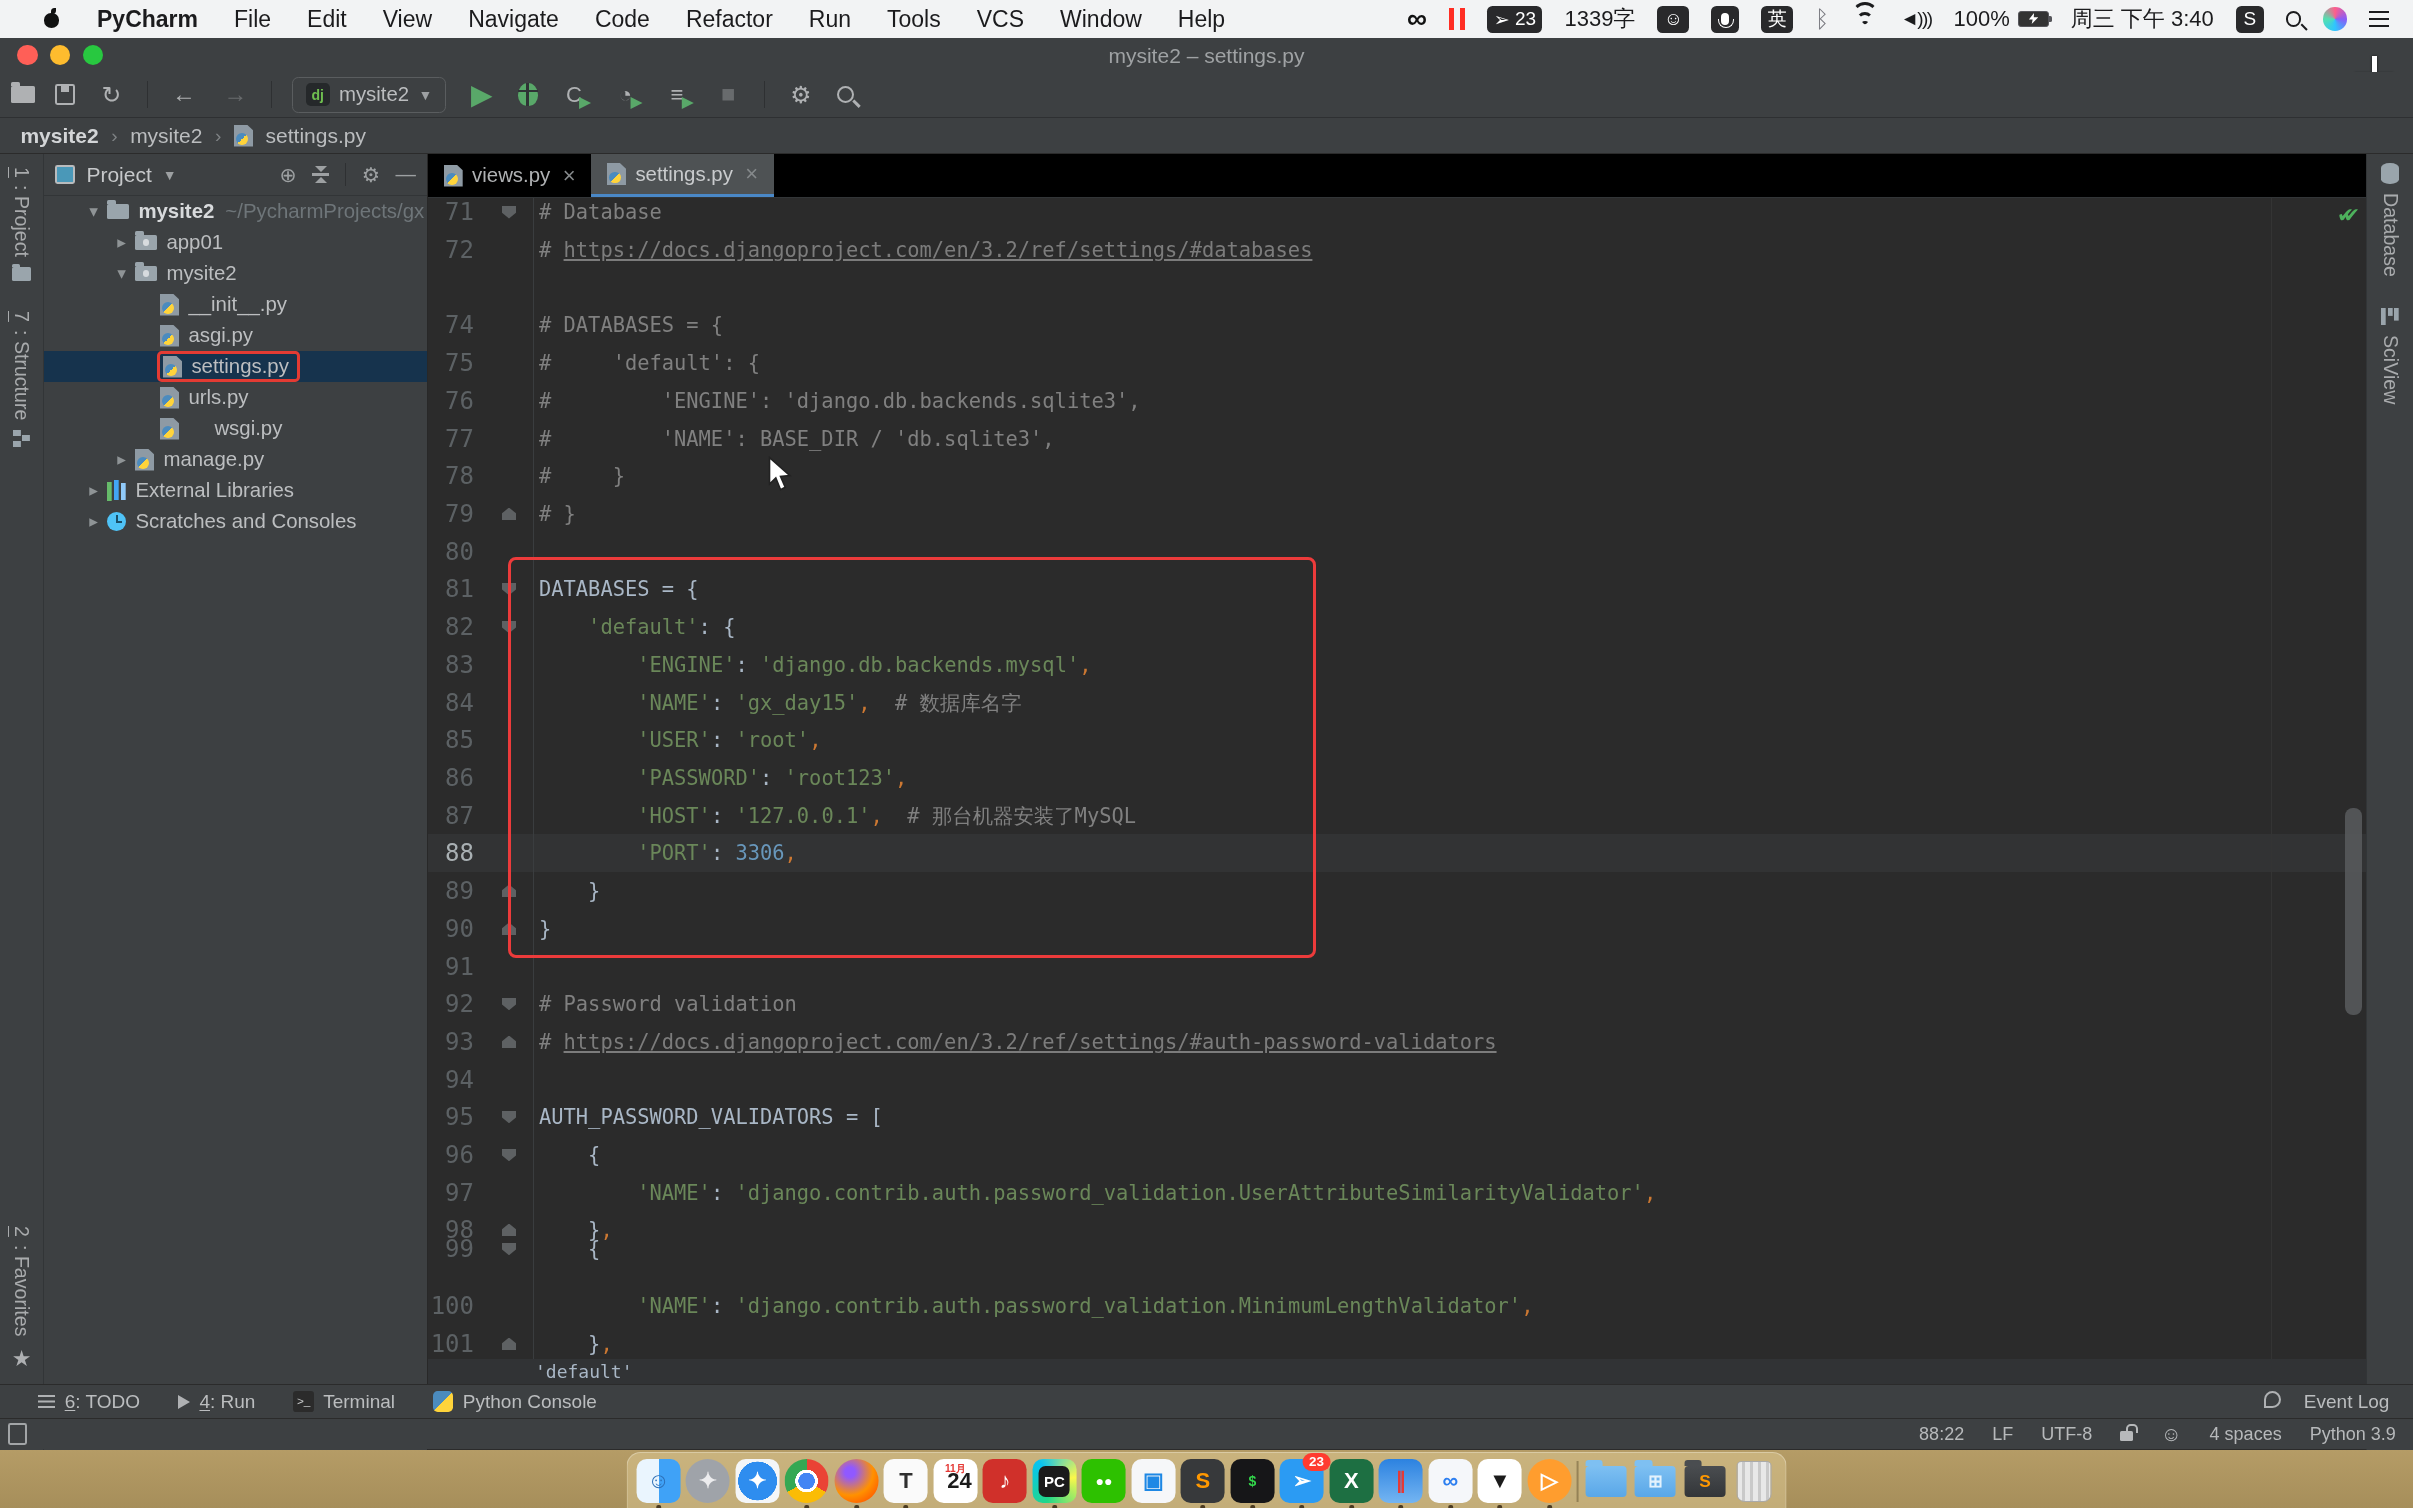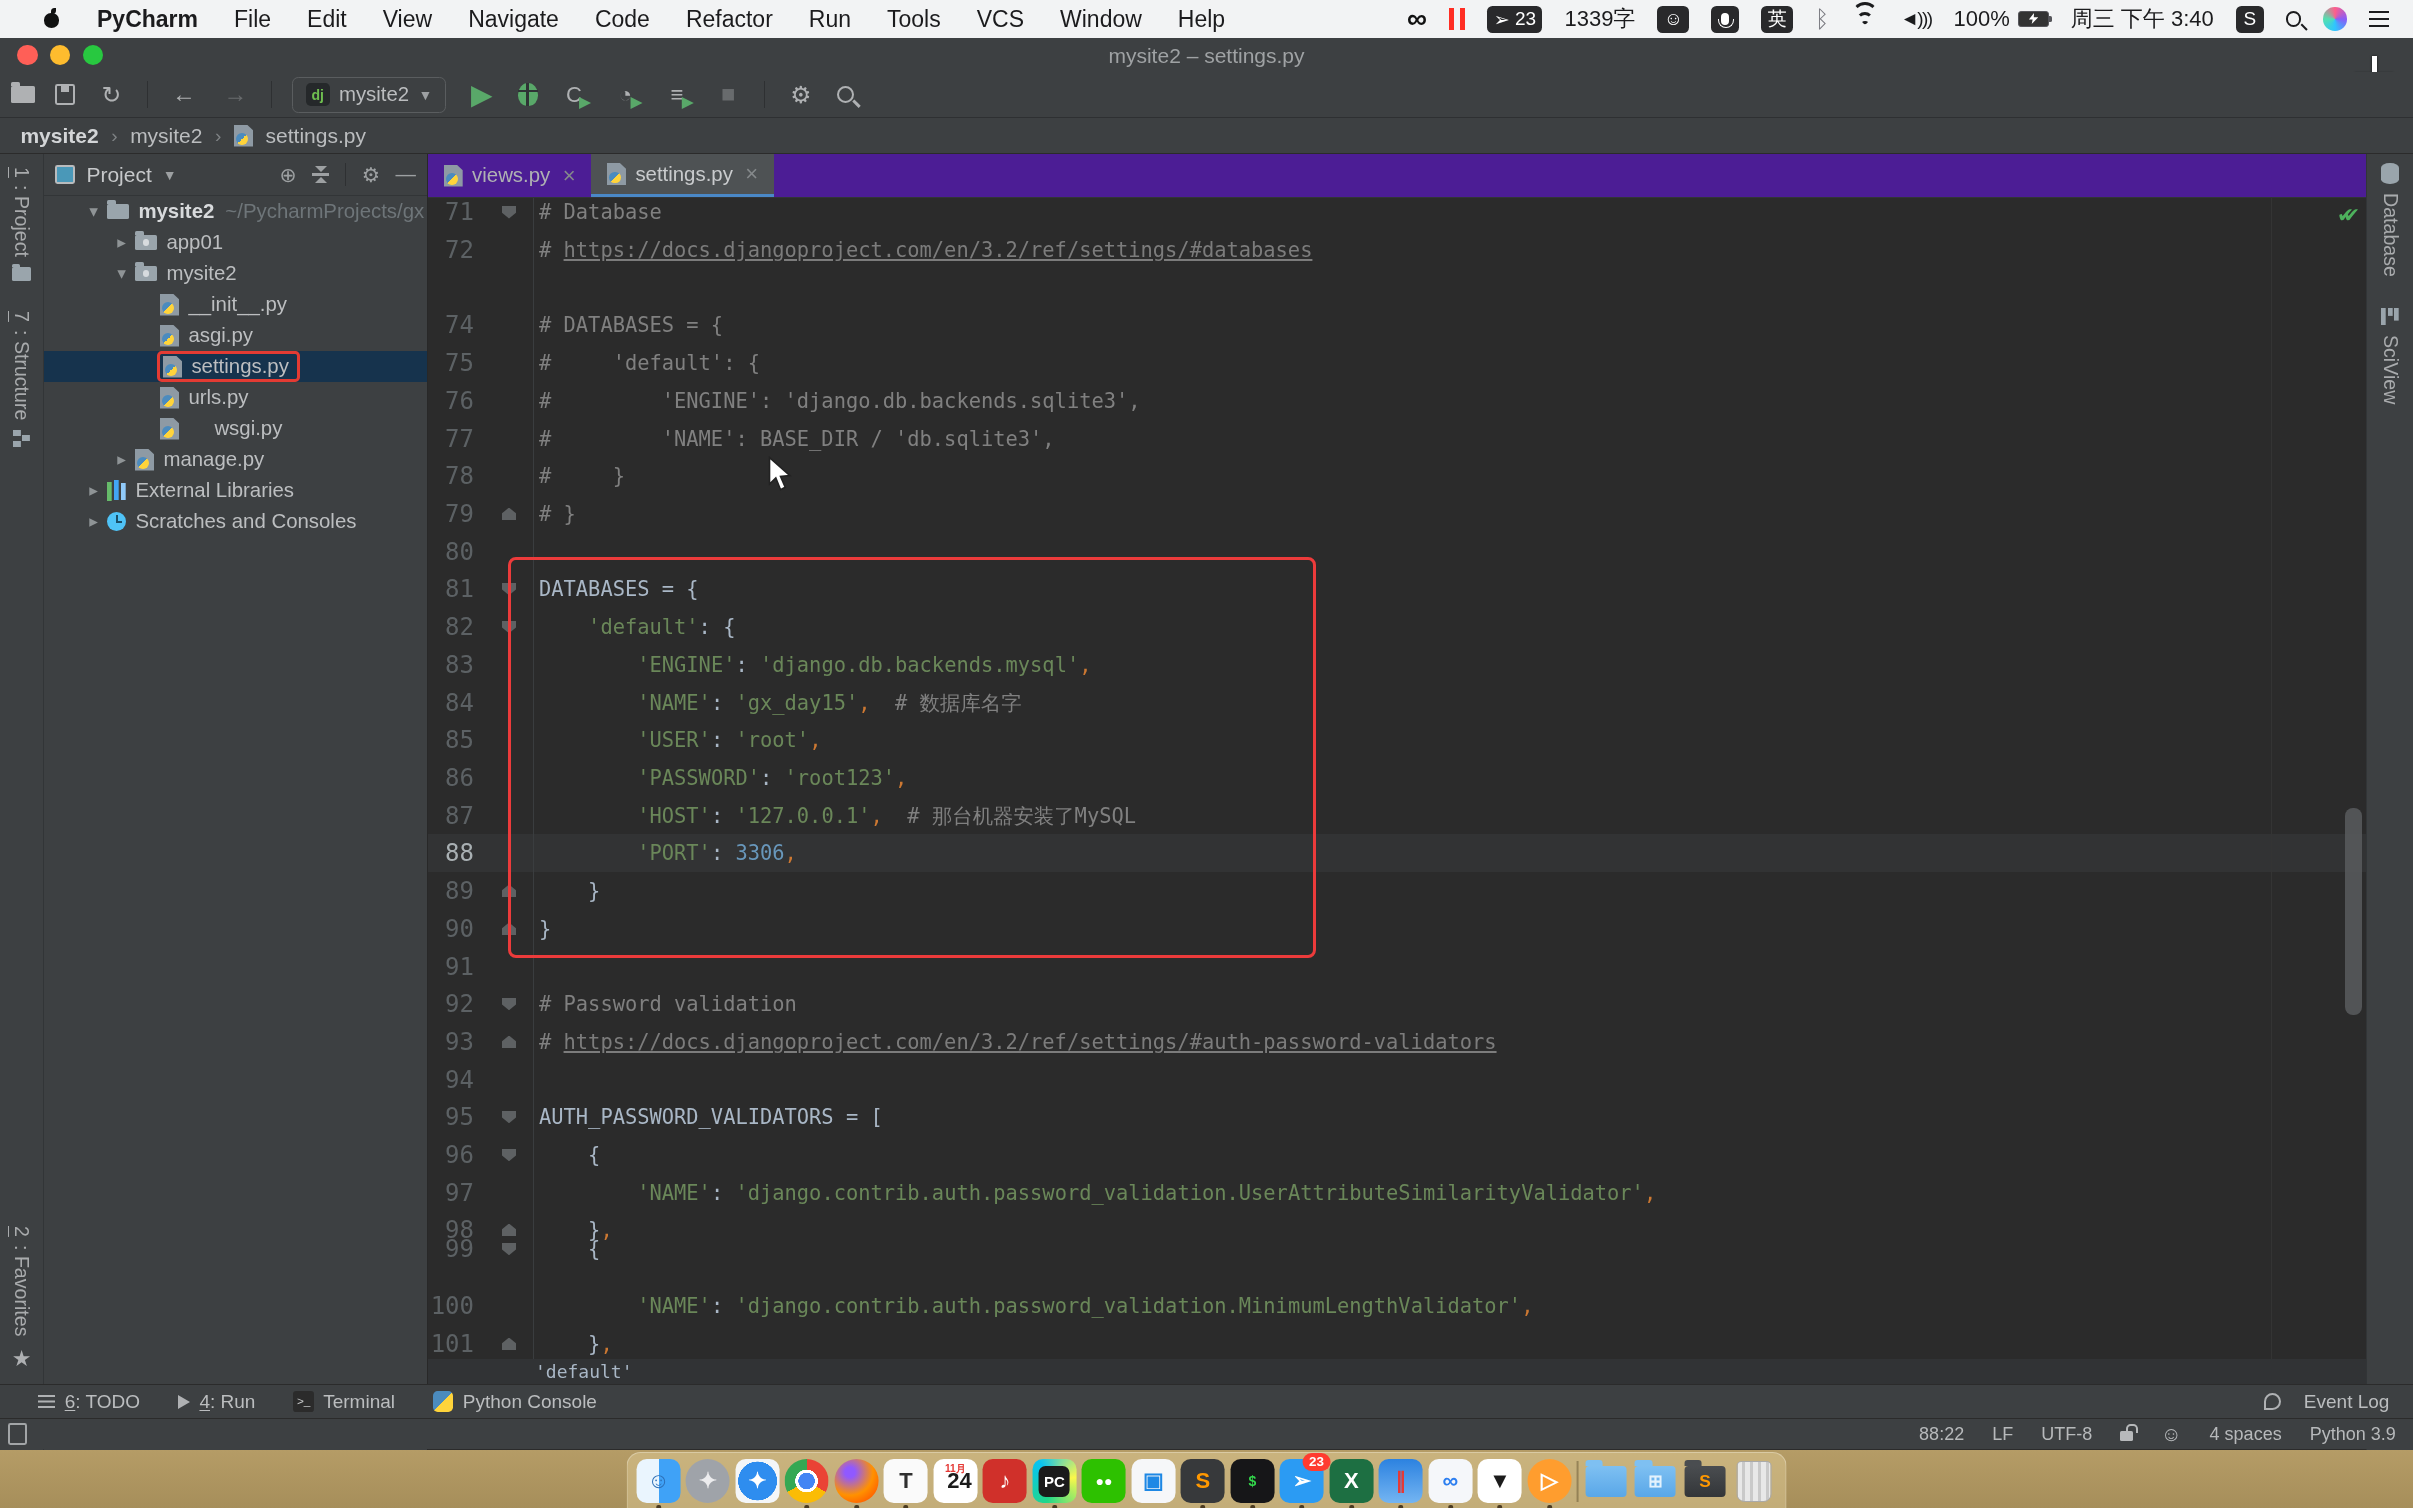--- a/index.html
+++ b/index.html
@@ -135,21 +135,21 @@
     background:linear-gradient(135deg,#4B8BBE 50%,#FFD43B 50%); }
   .ic-libs { width:19px; height:20.4px;
     background:linear-gradient(#66BB6A 0 0) 0 1.6px/4.7px 19px no-repeat,
     linear-gradient(#42A5F5 0 0) 7px 0/4.7px 20.4px no-repeat,
     linear-gradient(#90CAF9 0 0) 14px 3.1px/4.7px 17.3px no-repeat; }
   .ic-clock { width:19px; height:19px; border-radius:50%; background:#4FC3F7; position:relative; }
   .ic-clock::after { content:""; position:absolute; left:8.6px; top:3.1px; width:2.4px; height:7px; background:#1A4E68; }
   .ic-clock::before { content:""; position:absolute; left:8.6px; top:8.6px; width:6.3px; height:2.4px; background:#1A4E68; }
 
   
-  #tabbar { left:428px; top:154px; width:1938px; height:44px; background:#4c1d95; border-bottom:0.8px solid #323537; display:flex; }
+  #tabbar { left:428px; top:154px; width:1938px; height:44px; background:#000000; border-bottom:0.8px solid #323537; display:flex; }
   .tab { height:43px; display:flex; align-items:center; gap:9.4px; padding:0 15.7px; color:#AFB1B3; font-size:20.4px; }
   .tab.active { background:#4E5254; border-bottom:3.1px solid #4A88C7; color:#C9CBCD; }
   .tab .x { color:#85898B; font-size:22px; margin-left:3.1px; }
 
   
   #editor { left:428px; top:198px; width:1938px; height:1161px; background:#2B2B2B; overflow:hidden; }
   .eline { position:absolute; left:0; right:0; height:38px; line-height:38px;
     font-family:"DejaVu Sans Mono", monospace; font-size:20.4px; }
   .eline.cur { background:#323334; }
   .lnum { position:absolute; left:0; width:46px; text-align:right; color:#5C6164; font-size:24px; }
@@ -174,21 +174,21 @@
   
   #toolwinbar { left:0; top:1384px; width:2413px; height:34px; background:#3D4042; border-top:0.8px solid #2B2B2B;
     display:flex; align-items:center; color:#BBBDBF; font-size:19px; }
   .twitem { display:flex; align-items:center; gap:9.4px; margin-left:38px; }
   .twitem u { text-underline-offset:2.4px; }
   .tw-list { width:17.3px; height:2.4px; background:#AFB1B3; box-shadow:0 5.5px 0 #AFB1B3, 0 11px 0 #AFB1B3; margin-top:-11px; }
   .tw-play { width:0; height:0; border-left:12.6px solid #AFB1B3; border-top:7.9px solid transparent; border-bottom:7.9px solid transparent; }
   .tw-term { width:20.4px; height:20.4px; background:#2B2B2B; border-radius:3.1px; color:#C8CACB; font-size:11.8px;
     display:flex; align-items:center; justify-content:center; }
   .tw-py { width:20.4px; height:20.4px; border-radius:4.7px; background:linear-gradient(135deg,#4B8BBE 50%,#FFD43B 50%); }
-  #eventlog { margin-left:auto; margin-right:23.6px; display:flex; align-items:center; gap:23px; }
+  #eventlog { margin-left:auto; margin-right:23.6px; display:flex; gap:23px; }
   .bell { width:17.3px; height:17.3px; border:2.4px solid #AFB1B3; border-radius:50% 50% 50% 0; }
 
   #statusbar { left:0; top:1418px; width:2413px; height:31px; background:#3D4042; border-top:0.8px solid #2B2B2B;
     display:flex; align-items:center; color:#B7B9BB; font-size:18px; }
   #twswitch { width:19px; height:22px; border:2.4px solid #A2A5A7; border-radius:2.4px; margin-left:7.9px; }
   #sb-right { margin-left:auto; display:flex; align-items:center; gap:28px; padding-right:17.3px; }
   .lockic { width:12.6px; height:10.2px; background:#B7B9BB; border-radius:1.6px; position:relative; margin-top:4.7px; }
   .lockic::before { content:""; position:absolute; left:5.5px; top:-7px; width:7.9px; height:7px;
     border:2.4px solid #B7B9BB; border-bottom:none; border-radius:4.7px 4.7px 0 0; }
   .faceic { font-size:20.4px; color:#B7B9BB; }

